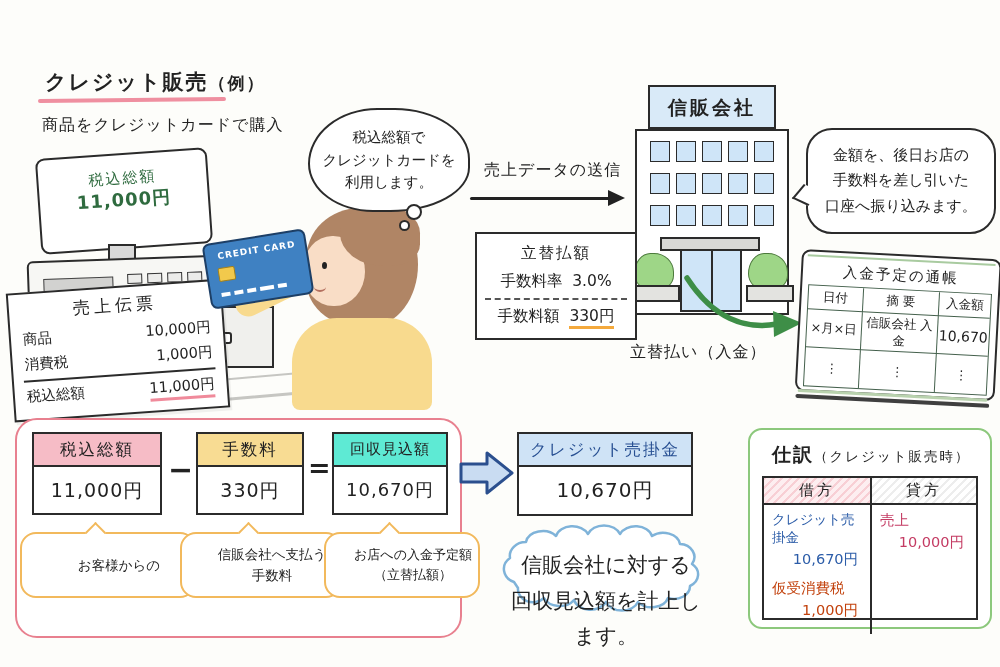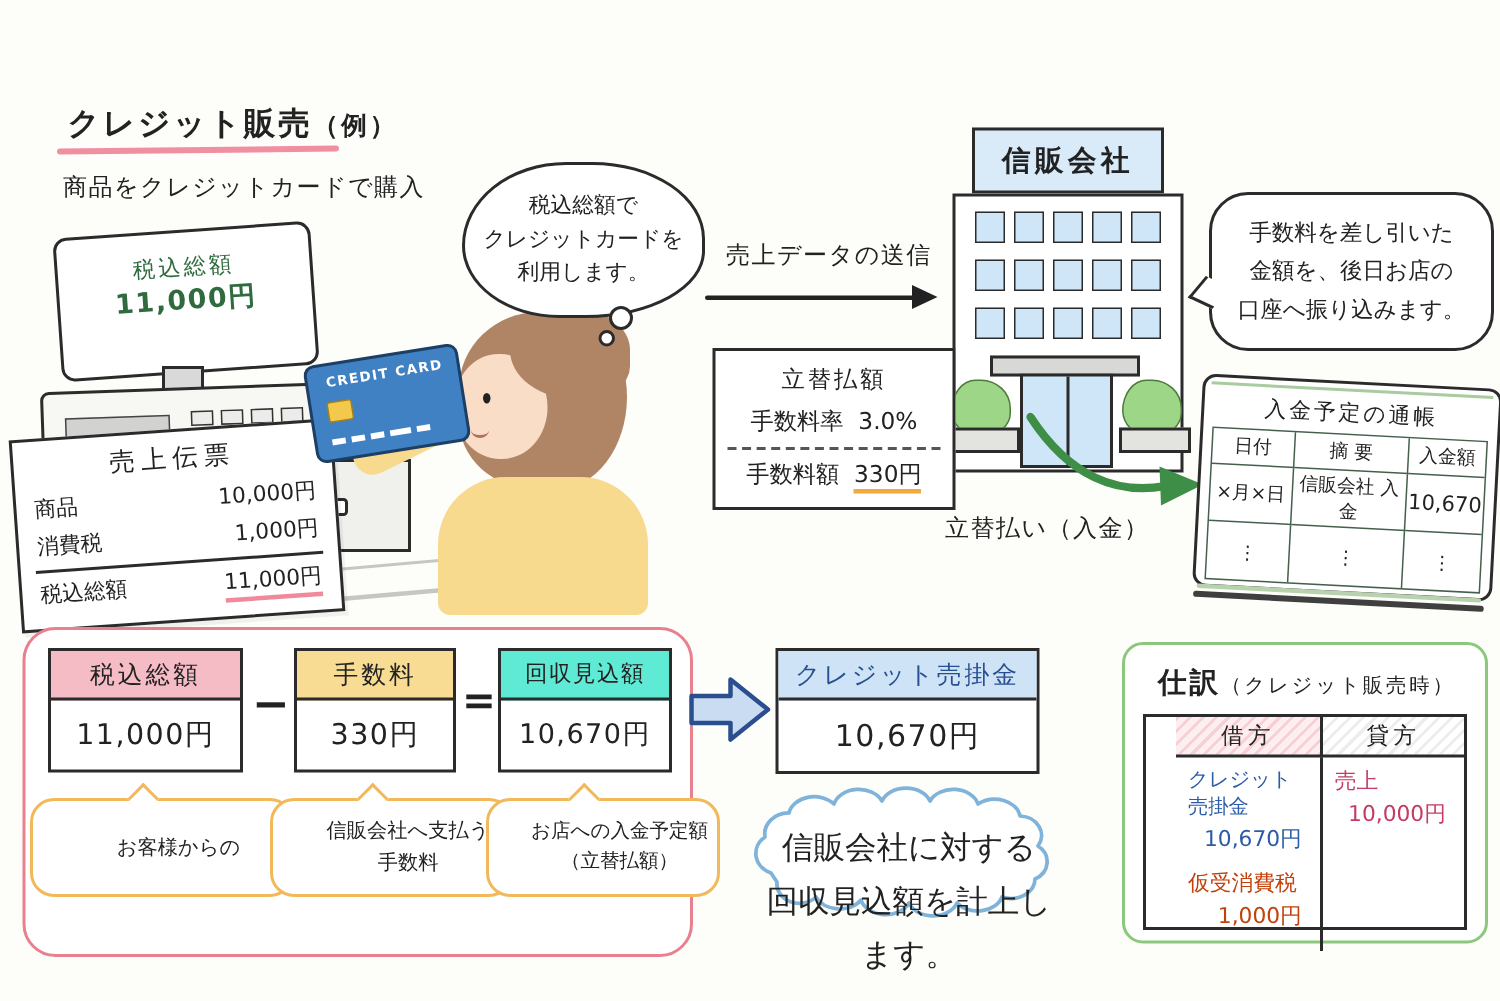--- a/index.html
+++ b/index.html
@@ -199,22 +199,22 @@
   <div class="abs door" style="left:50px;top:164px;width:58px;height:59px;">
       <div class="door-div"></div>
     </div>
   <div class="abs bush" style="left:4px;top:168px;width:38px;height:36px;"></div>
   <div class="abs planter" style="left:2px;top:200px;width:44px;height:13px;"></div>
   <div class="abs bush" style="left:118px;top:168px;width:38px;height:36px;"></div>
   <div class="abs planter" style="left:116px;top:200px;width:44px;height:13px;"></div>
 </div>
 
 <div class="abs bubble speech" style="left:806px;top:128px;width:186px;height:102px;">
+  <div>金額を、後日お店の</div>
   <div>手数料を差し引いた</div>
-  <div>金額を、後日お店の</div>
   <div>口座へ振り込みます。</div>
 </div>
 <div class="abs speech-tail" style="left:797px;top:186px;"></div>
 
 <div class="abs memo" style="left:475px;top:232px;width:158px;height:104px;">
   <div style="margin-top:9px;letter-spacing:2px;">立替払額</div>
   <div style="margin-top:7px;"><span>手数料率</span>&nbsp;&nbsp;<span>3.0%</span></div>
   <div class="memo-sep"></div>
   <div><span>手数料額</span>&nbsp;&nbsp;<span class="orange-underline">330円</span></div>
 </div>
@@ -289,21 +289,21 @@
 <svg class="abs" style="left:494px;top:524px;" width="224" height="90" viewBox="0 0 224 90">
   <path d="M 20,58 a 16,14 0 0 1 -4,-24 a 16,14 0 0 1 16,-16 a 17,13 0 0 1 30,-6 a 17,13 0 0 1 32,-2 a 17,13 0 0 1 32,0 a 17,13 0 0 1 32,2 a 17,13 0 0 1 28,8 a 15,13 0 0 1 12,20 a 15,13 0 0 1 -2,22 a 16,13 0 0 1 -22,12 a 17,13 0 0 1 -30,4 a 17,13 0 0 1 -32,0 a 17,13 0 0 1 -32,-2 a 17,13 0 0 1 -30,-2 a 15,13 0 0 1 -26,-10 z" fill="#fff" stroke="#7fb3d9" stroke-width="2.5" stroke-linejoin="round"></path>
 </svg>
 <div class="abs cloud-text" style="left:510px;top:548px;width:192px;">
   <div>信販会社に対する</div>
     <div>回収見込額を計上します。</div>
 </div>
 
 <div class="abs journal" style="left:748px;top:428px;width:240px;height:197px;">
   <div class="journal-title" style="margin:12px 0 0 22px;"><span>仕訳</span><span class="journal-suffix">（クレジット販売時）</span></div>
-  <div class="jtable" style="margin:8px 12px 0 12px;height:140px;grid-template-rows:27px 1fr;padding-left:20px;">
+  <div class="jtable" style="margin:8px 12px 0 12px;height:140px;grid-template-rows:27px 1fr;">
     <div class="jth debit">借方</div>
     <div class="jth credit">貸方</div>
     <div class="jcell left">
       <span class="jname c-blue" style="font-size:13.5px;">クレジット売掛金</span>
       <span class="jamt c-blue">10,670円</span>
       <span class="jname c-green">仮受消費税</span>
       <span class="jamt c-green">1,000円</span>
     </div>
     <div class="jcell">
       <span class="jname c-red">売上</span>

